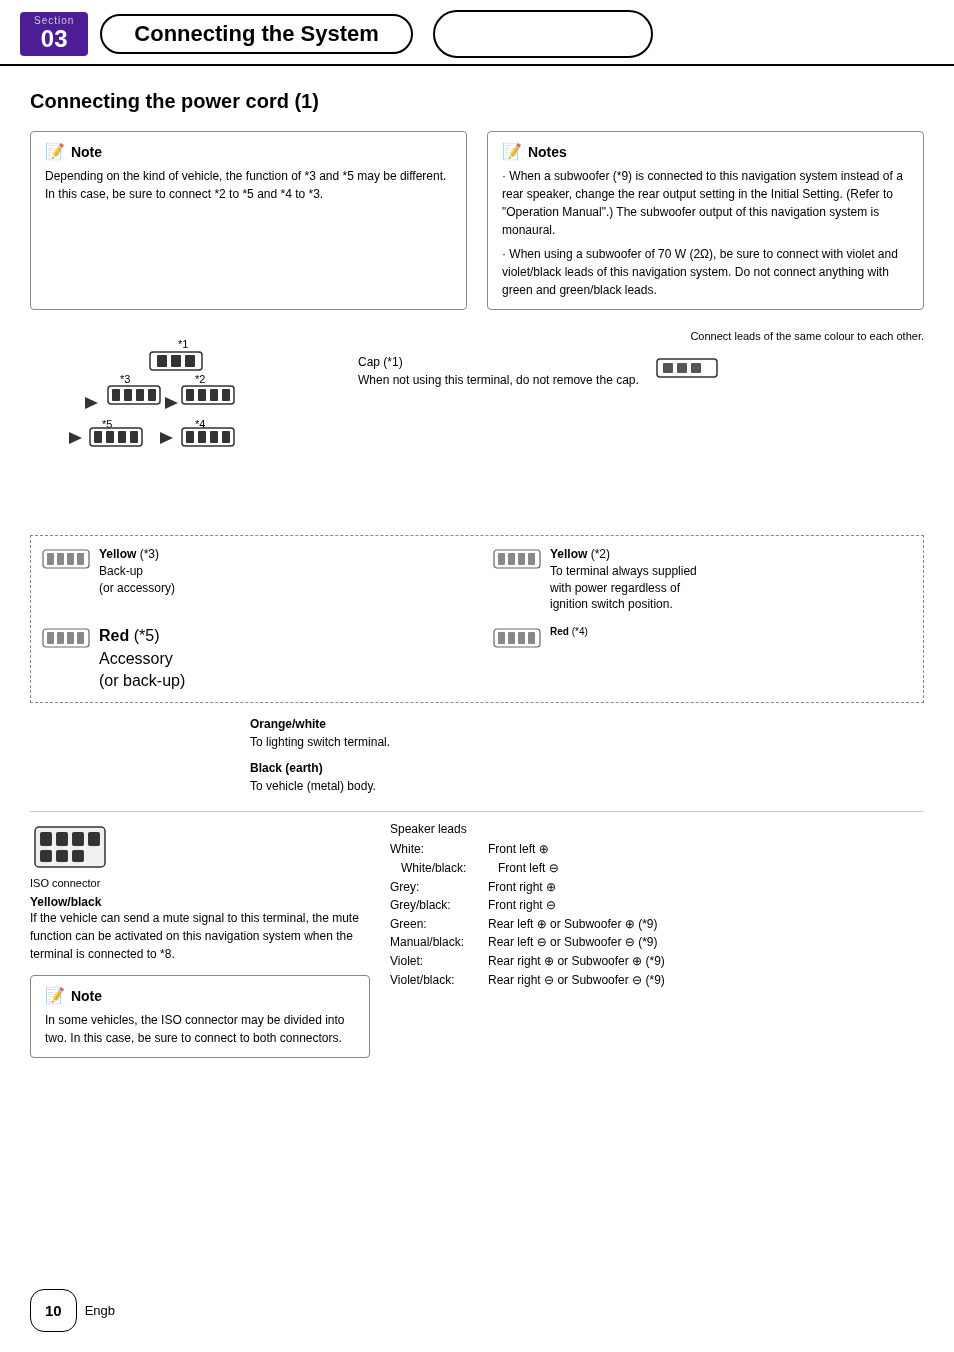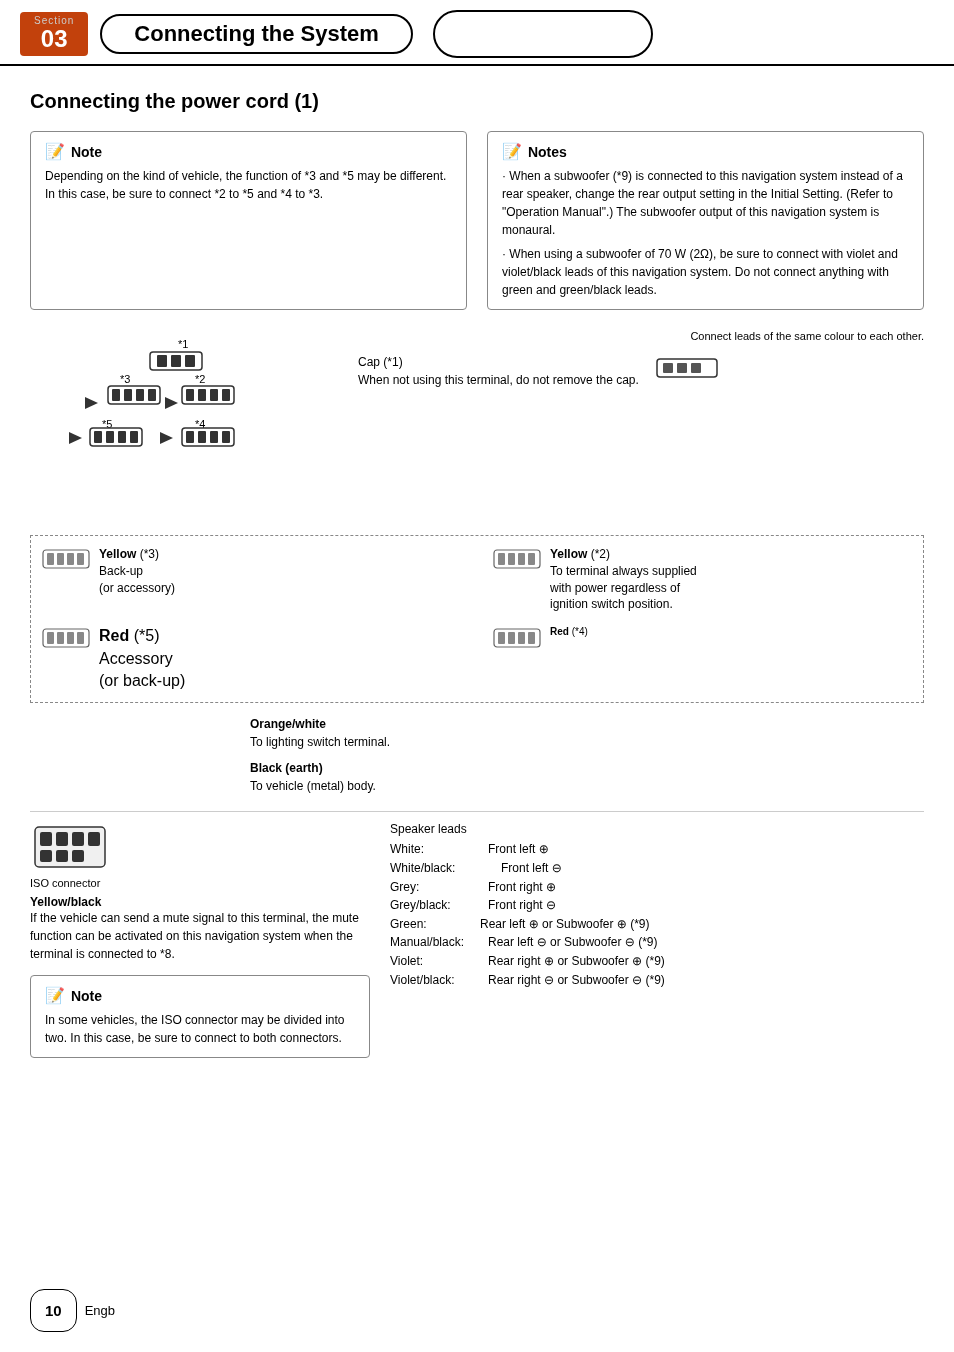--- a/index.html
+++ b/index.html
@@ -97,21 +97,21 @@
     }
 
     
     .bold { font-weight: bold; }
   </style>
 </head>
 <body>
 
 <div class="header">
   <div style="display:flex;align-items:center;gap:0;">
-    <div style="display:flex;flex-direction:column;align-items:center;background:#c2410c;color:#fff;border-radius:4px;padding:3px 14px;min-width:58px;">
+    <div style="display:flex;flex-direction:column;align-items:center;background:#4c1d95;color:#fff;border-radius:4px;padding:3px 14px;min-width:58px;">
       <span style="font-size:10px;color:#ccc;letter-spacing:1px;">Section</span>
       <span style="font-size:24px;font-weight:bold;line-height:1.1;">03</span>
     </div>
     <div style="border:2.5px solid #000;border-radius:24px;padding:5px 32px;font-size:22px;font-weight:bold;margin-left:12px;">Connecting the System</div>
     <div style="border:2.5px solid #000;border-radius:24px;padding:7px 32px;min-width:220px;height:48px;margin-left:20px;"></div>
   </div>
 </div>
 
 <div class="main">
 
@@ -315,33 +315,33 @@
     </div>
 
     <div style="flex:1;">
       <div style="font-size:12px;margin-bottom:4px;">Speaker leads</div>
       <div>
 
       <div style="display: flex; gap: 8px; font-size: 12px; line-height: 1.55;">
             <span style="min-width: 90px;">White:</span>
             <span>Front left ⊕</span>
           </div>
-          <div style="display: flex; gap: 21px; font-size: 12px; line-height: 1.55;">
+          <div style="display: flex; gap: 7px; font-size: 12px; line-height: 1.55; margin-left: 11px;">
             <span style="min-width: 90px;">White/black:</span>
             <span>Front left ⊖</span>
           </div>
           <div style="display: flex; gap: 8px; font-size: 12px; line-height: 1.55;">
             <span style="min-width: 90px;">Grey:</span>
             <span>Front right ⊕</span>
           </div>
           <div style="display: flex; gap: 8px; font-size: 12px; line-height: 1.55;">
             <span style="min-width: 90px;">Grey/black:</span>
             <span>Front right ⊖</span>
           </div>
-          <div style="display: flex; gap: 0; font-size: 12px; line-height: 1.55;">
+          <div style="display: flex; gap: 8px; font-size: 12px; line-height: 1.55;">
             <span style="min-width: 90px;">Green:</span>
             <span>Rear left ⊕ or Subwoofer ⊕ (*9)</span>
           </div>
           <div style="display: flex; gap: 8px; font-size: 12px; line-height: 1.55;">
             <span style="min-width: 90px;">Manual/black:</span>
             <span>Rear left ⊖ or Subwoofer ⊖ (*9)</span>
           </div>
           <div style="display: flex; gap: 8px; font-size: 12px; line-height: 1.55;">
             <span style="min-width: 90px;">Violet:</span>
             <span>Rear right ⊕ or Subwoofer ⊕ (*9)</span>

